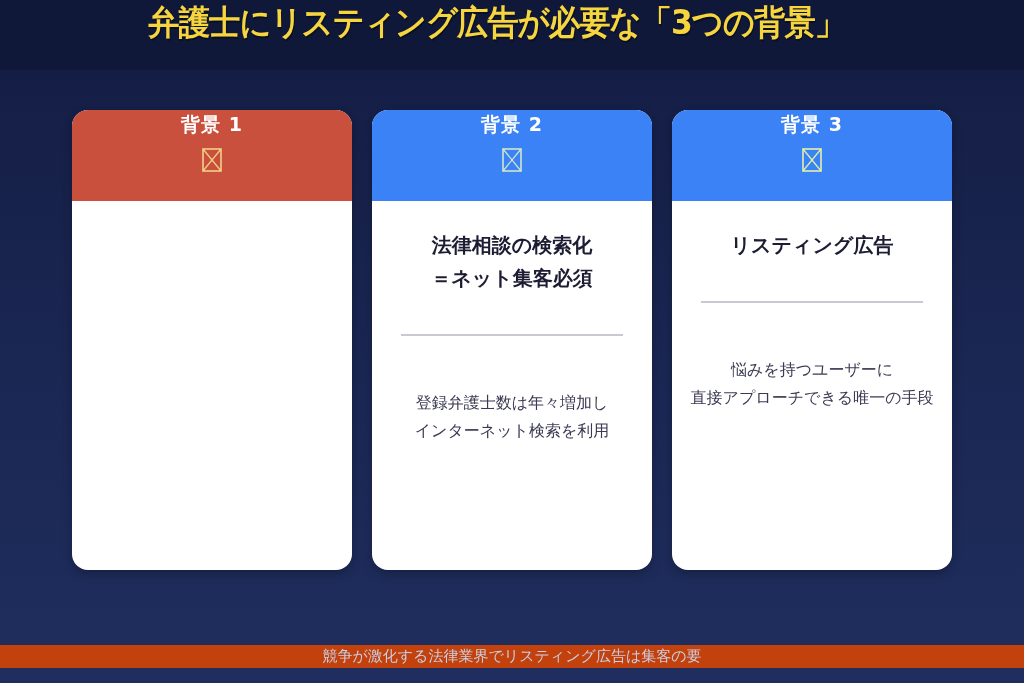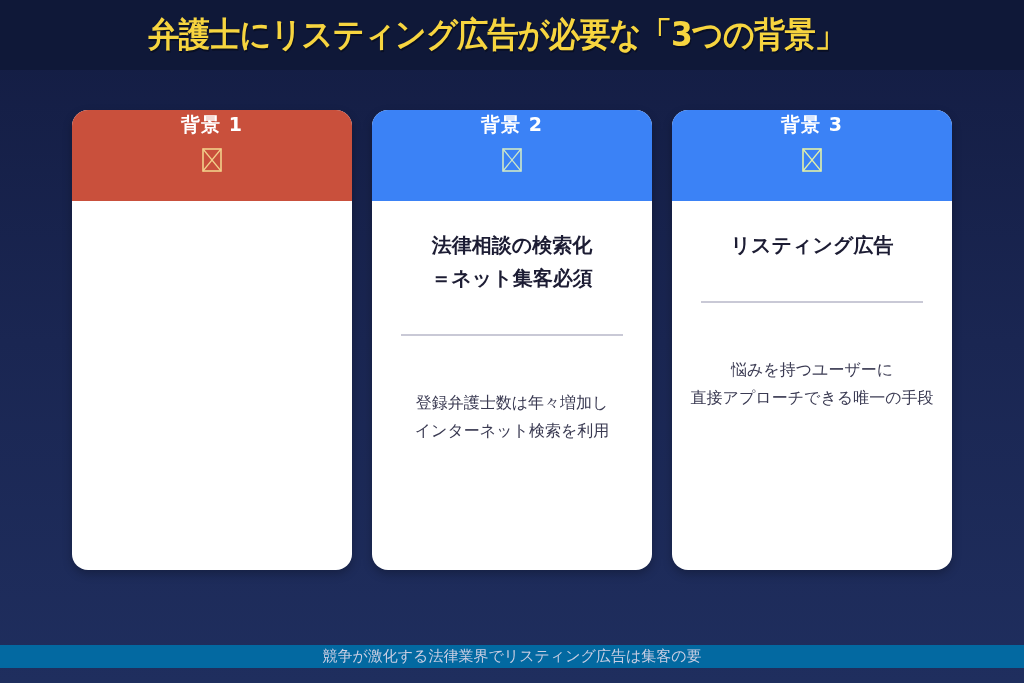--- a/index.html
+++ b/index.html
@@ -5,21 +5,21 @@
     * { margin: 0; padding: 0; box-sizing: border-box; }
     html, body { width: 1024px; height: 683px; overflow: hidden; }
     body {
       font-family: "DejaVu Sans", "Liberation Sans", sans-serif;
       background: linear-gradient(180deg, #131c42 0%, #1a2652 50%, #1f2e5e 100%);
       position: relative;
     }
     .title-bar {
       position: absolute; left: 0; top: 0; width: 1024px; height: 70px;
       background: #0f1838;
-      display: flex; align-items: center; justify-content: center;
+      display: flex; justify-content: center;
     }
     .title-text {
       color: #f7d53f;
       font-size: 34px;
       font-weight: bold;
       letter-spacing: -1px;
       transform: scaleX(0.92);
       text-shadow: 1px 2px 0 rgba(0,0,0,0.35);
       margin-left: -30px;
     }
@@ -71,21 +71,21 @@
     }
     .card-desc {
       margin-top: 53px;
       text-align: center;
       color: #3a3a52;
       font-size: 16px;
       line-height: 28px;
     }
     .footer-bar {
       position: absolute; left: 0; top: 645px; width: 1024px; height: 23px;
-      background: #0369a1;
+      background: #c2410c;
       display: flex; align-items: center; justify-content: center;
     }
     .footer-text {
       color: #c9cee3;
       font-size: 15px;
     }
   </style>
 </head>
 <body>
 

